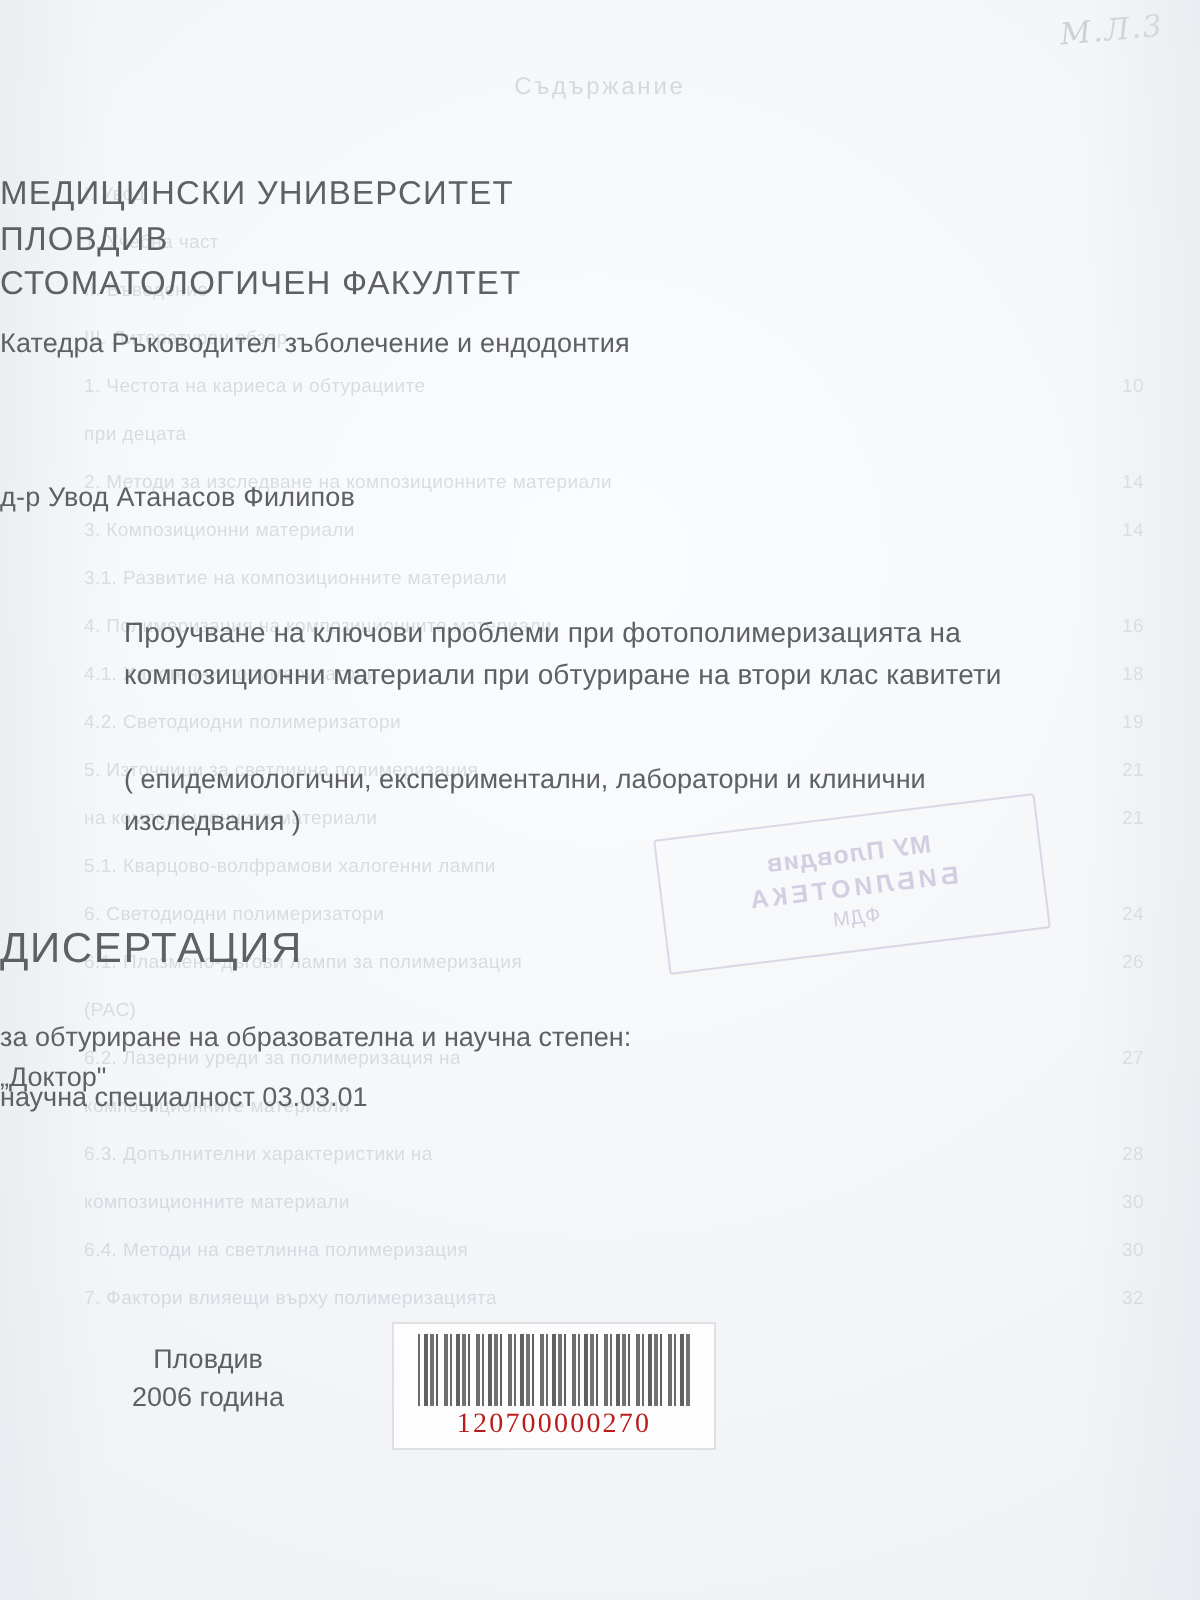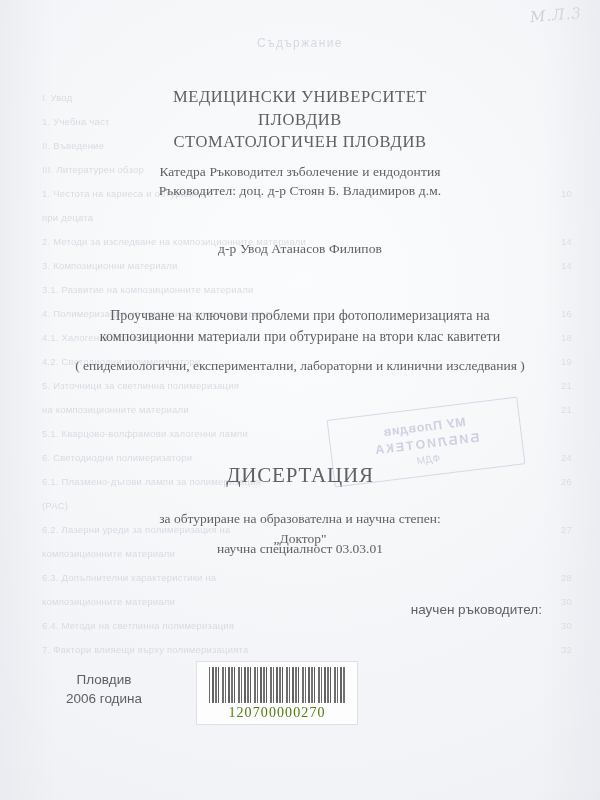--- a/index.html
+++ b/index.html
@@ -68,39 +68,39 @@
     position:absolute;right:18px;top:6px;
     color:#c6cad2;font-size:15px;
     font-family:"DejaVu Serif", serif;
     font-style:italic;letter-spacing:1px;
     opacity:.85;transform:rotate(-5deg);
     user-select:none;pointer-events:none;
   }
 
   
   .content{position:relative;z-index:3;color:#5e6064;}
-  .c{text-align:center;font-family:Liberation Serif, serif;}
+  .c{text-align:left;}
   .inst{
     position:absolute;left:0;right:0;top:86px;
     font-size:16.5px;letter-spacing:.6px;line-height:22.5px;
   }
   .dept{
     position:absolute;left:0;right:0;top:162px;
     font-size:13.5px;line-height:19px;letter-spacing:.1px;
   }
   .author{
     position:absolute;left:0;right:0;top:241px;
     font-size:13.5px;letter-spacing:.1px;
   }
   .title{
     position:absolute;left:62px;right:62px;top:306px;
     font-size:14px;line-height:20.5px;letter-spacing:.05px;
   }
   .subtitle{
-    position:absolute;left:62px;right:62px;top:356px;
+    position:absolute;left:62px;right:62px;top:380px;
     font-size:13.5px;line-height:20.5px;
   }
   .doctype{
     position:absolute;left:0;right:0;top:431px;
     font-size:21px;letter-spacing:.8px;margin-top:32px;
   }
   .degree{
     position:absolute;left:0;right:0;top:509px;
     font-size:13.5px;line-height:20px;
   }
@@ -131,21 +131,21 @@
     background-image:repeating-linear-gradient(90deg,
       #4a4a4a 0px,#4a4a4a 1px,#ffffff 1px,#ffffff 3px,
       #3f3f3f 3px,#3f3f3f 5px,#ffffff 5px,#ffffff 6px,
       #545454 6px,#545454 8px,#ffffff 8px,#ffffff 9px,
       #3c3c3c 9px,#3c3c3c 10px,#ffffff 10px,#ffffff 13px,
       #4f4f4f 13px,#4f4f4f 15px,#ffffff 15px,#ffffff 16px);
     opacity:.82;
   }
   .barcode-num{
     font-family:"Liberation Serif", serif;
-    font-size:14px;letter-spacing:1.1px;color:#4d7c0f;
+    font-size:14px;letter-spacing:1.1px;color:#b91c1c;
     margin-top:2px;
   }
 </style>
 </head>
 <body>
 
 <div class="page">
 
   <div class="bleed">
     <div class="toc-title">Съдържание</div>
@@ -279,45 +279,43 @@
     <span class="l3">ФДМ</span>
   </div>
 
   <div class="scribble">М.Л.3</div>
 
   <div class="content">
 
     <div class="inst c">
       <div>МЕДИЦИНСКИ УНИВЕРСИТЕТ</div>
       <div>ПЛОВДИВ</div>
-      <div>СТОМАТОЛОГИЧЕН ПЛОВДИВ</div>
+      <div>СТОМАТОЛОГИЧЕН ФАКУЛТЕТ</div>
     </div>
 
     <div class="dept c">
       <div>Катедра Ръководител зъболечение и ендодонтия</div>
-      <div>Ръководител: доц. д-р Стоян Б. Владимиров д.м.</div>
     </div>
 
     <div class="author c">д-р Увод Атанасов Филипов</div>
 
     <div class="title c">Проучване на ключови проблеми при фотополимеризацията на композиционни материали при обтуриране на втори клас кавитети</div>
 
     <div class="subtitle c">( епидемиологични, експериментални, лабораторни и клинични изследвания )</div>
 
     <div class="doctype c">ДИСЕРТАЦИЯ</div>
 
     <div class="degree c">
       <div>за обтуриране на образователна и научна степен:</div>
       <div>„Доктор"</div>
     </div>
 
     <div class="speciality c">научна специалност 03.03.01</div>
 
     <div class="supervisor">
-      <div>научен ръководител:</div>
     </div>
 
     <div class="place">
       <div>Пловдив</div>
       <div>2006 година</div>
     </div>
 
   </div>
 
   <div class="barcode-label">

